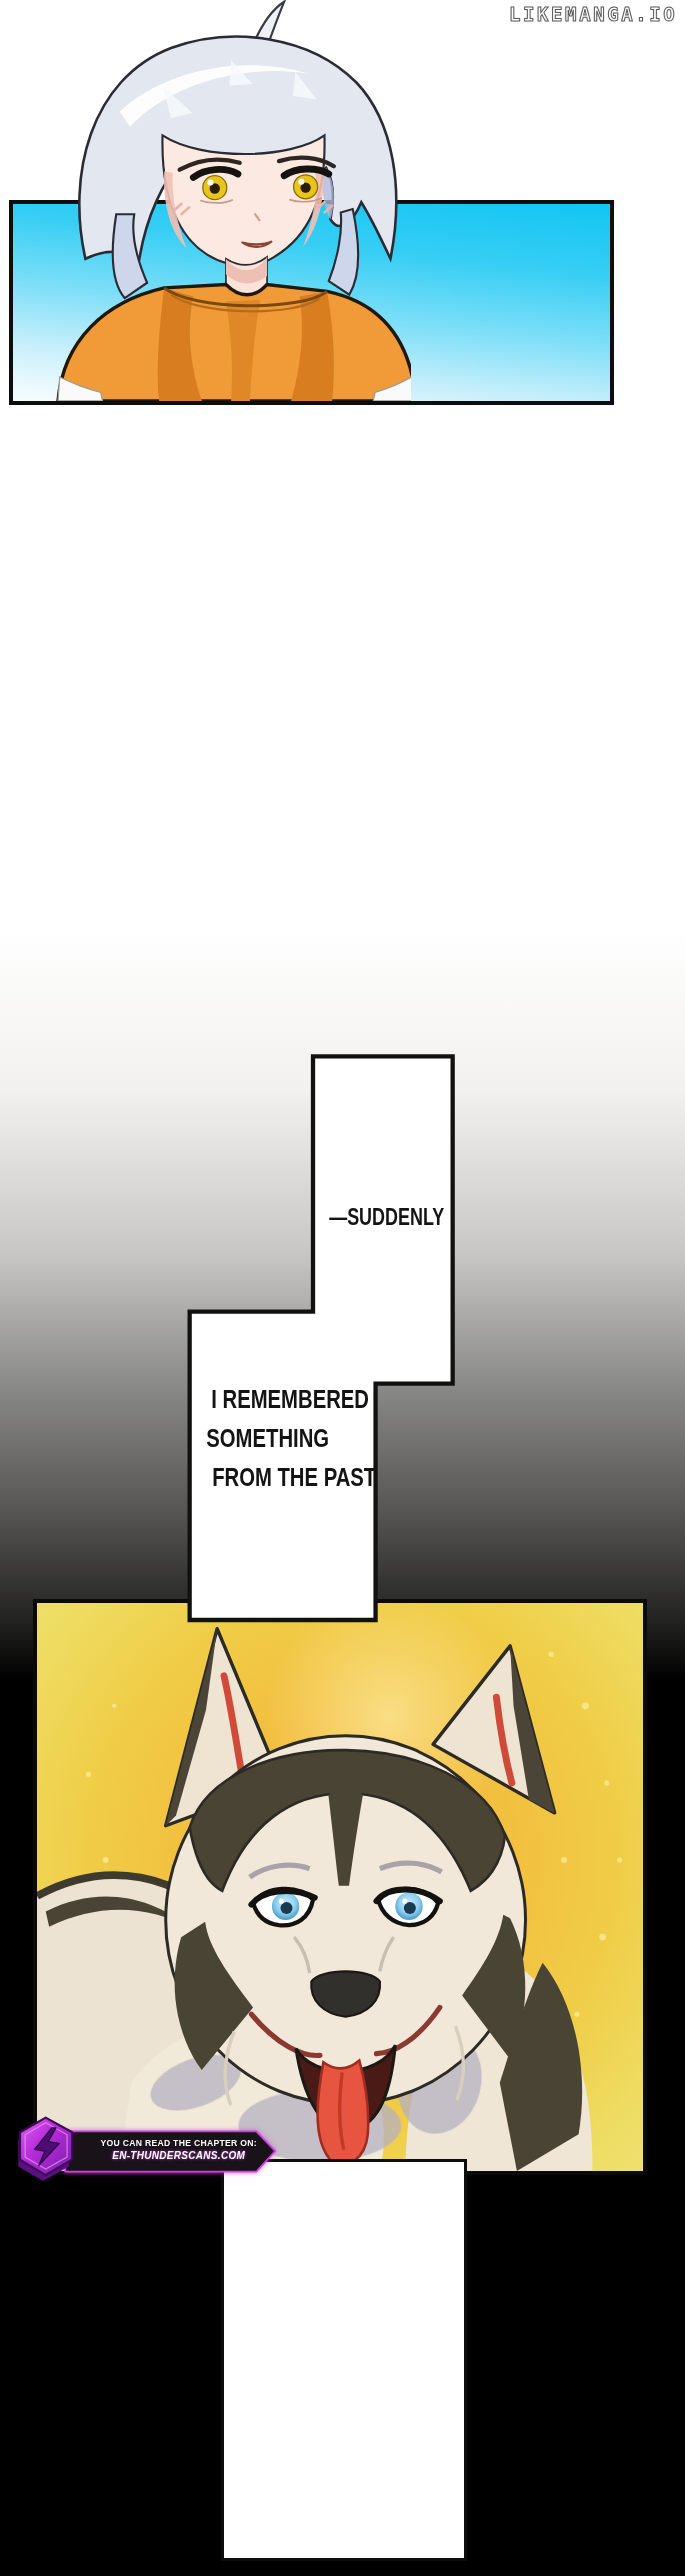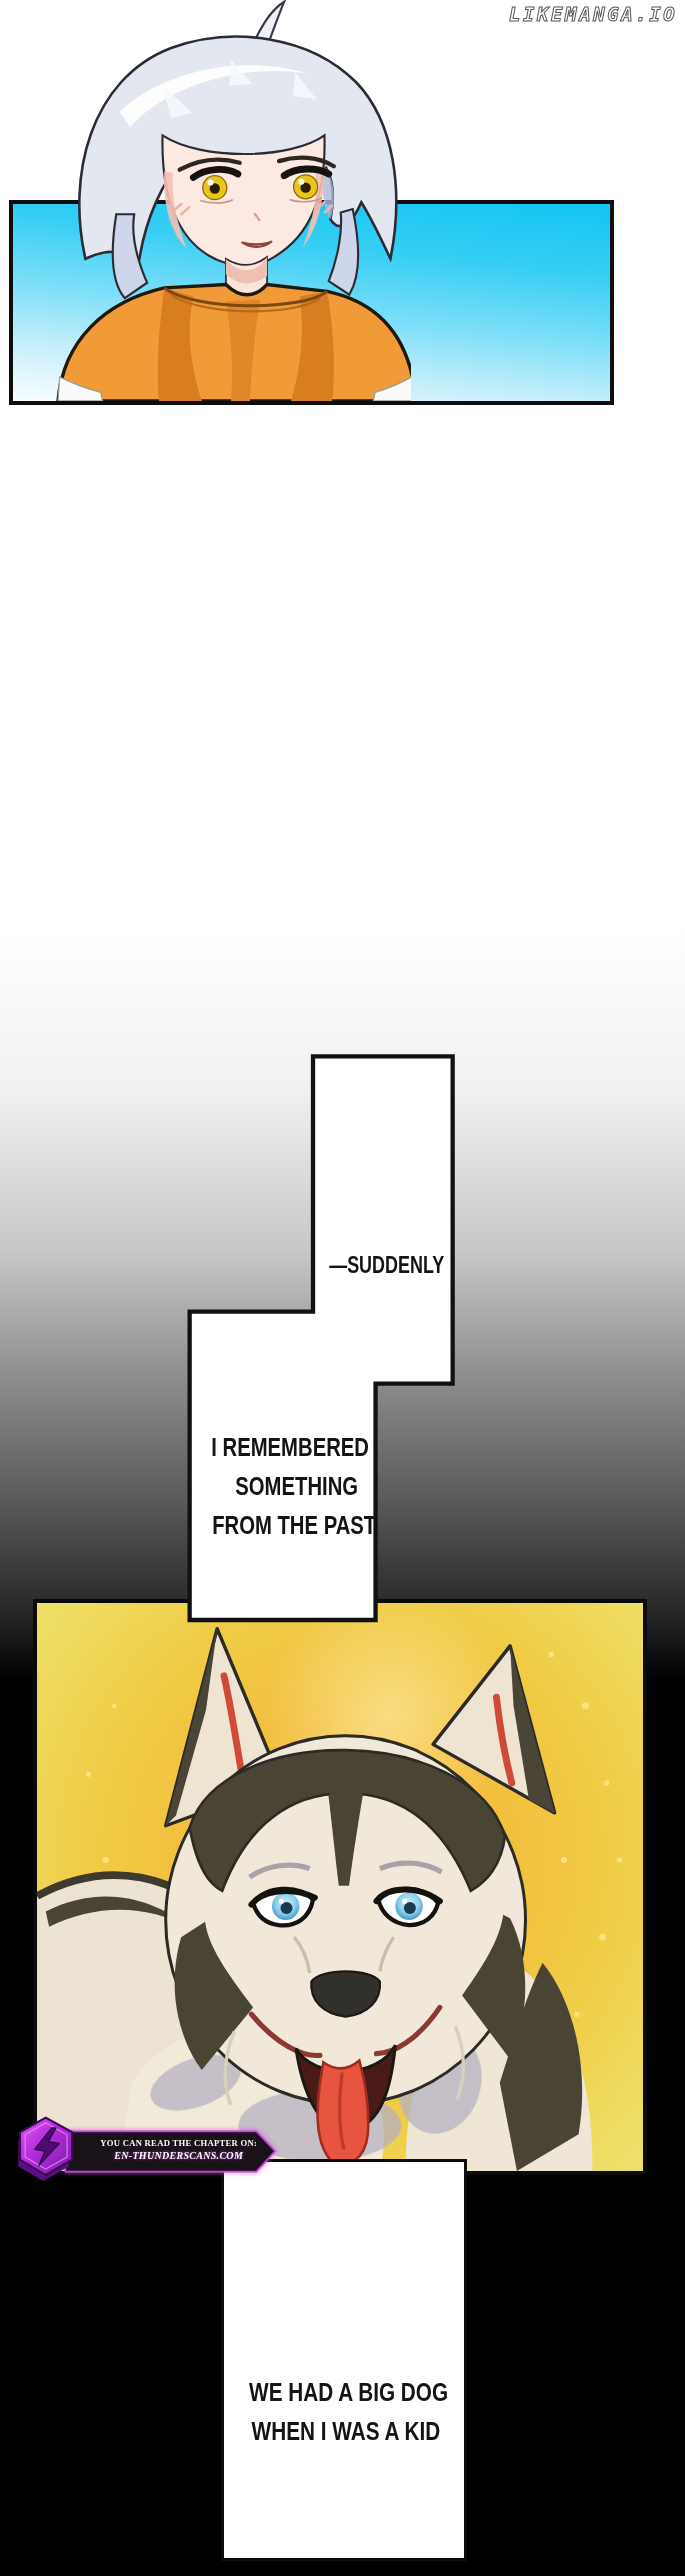--- a/index.html
+++ b/index.html
@@ -8,50 +8,50 @@
     position:relative;width:686px;height:2576px;margin:0 auto;overflow:hidden;
     background:linear-gradient(180deg,
       #ffffff 0px,#ffffff 926px,#f2f1ef 1089px,#c9c7c5 1252px,
       #8c8c8a 1380px,#575655 1509px,#232322 1620px,#000000 1680px,#000000 2576px);
   }
   .abs{position:absolute;}
   
   #watermark{
     top:3.4px;right:8.6px;z-index:9;
     font-family:"DejaVu Sans Mono","Liberation Mono",monospace;
-    font-weight:bold;font-style:italic;font-size:19px;letter-spacing:2.6px;
+    font-weight:bold;font-size:19px;letter-spacing:2.6px;
     color:#ffffff;-webkit-text-stroke:1px #5a5a5a;
     text-shadow:0 0 0.9px #777;
   }
   
   #panel-sky{
     left:8.6px;top:200px;width:597px;height:197px;z-index:1;
     border:4.3px solid #0d0d0d;
     background:linear-gradient(186deg,#12c5f2 0%,#37cef4 28%,#7fdff8 55%,#c8effb 78%,#eefafe 95%,#f7fdff 100%);
   }
   #boy-art{left:34px;top:0px;width:377px;height:401px;z-index:2;}
   
   #stair-svg{left:0px;top:1052px;width:686px;height:574px;z-index:3;}
   .speech{
-    z-index:4;color:#141414;font-weight:bold;text-align:right;margin-top:48px;
+    z-index:4;color:#141414;font-weight:bold;text-align:left;
   }
   .cond{display:inline-block;transform:scaleX(0.78);transform-origin:50% 50%;white-space:nowrap;}
   #speech-suddenly{left:313px;top:1204px;width:140px;font-size:23px;line-height:26px;}
   #speech-remembered{left:189px;top:1380px;width:186px;font-size:26px;line-height:39px;}
   
   #panel-dog{
     left:33px;top:1599px;width:606px;height:568px;z-index:1;
     border:4.3px solid #0a0a0a;
     background:
       radial-gradient(circle at 58% 20%, rgba(255,248,190,0.55) 0%, rgba(255,248,190,0) 22%),
       radial-gradient(circle at 52% 45%, #f7b33a 0%, #f2bf3e 35%, #f0cd47 60%, #eedd63 85%, #efe273 100%);
   }
   #dog-art{position:absolute;left:0;top:0;width:606px;height:568px;}
   
-  #badge{left:13.7px;top:2114px;width:274px;height:69px;z-index:6;font-family:Liberation Serif, serif;}
+  #badge{left:13.7px;top:2114px;width:274px;height:69px;z-index:6;}
   #badge svg{position:absolute;left:0;top:0;}
   .badge-text{position:absolute;left:62px;width:206px;text-align:center;color:#ffffff;z-index:2;}
   #badge-line1{top:24px;font-size:8.6px;font-weight:bold;letter-spacing:0.3px;}
   #badge-line2{top:36px;font-size:10px;font-weight:bold;font-style:italic;letter-spacing:0.3px;
     text-shadow:0 0 3.4px rgba(210,70,230,0.9);}
   
   #box-bigdog{
     left:221px;top:2159px;width:246px;height:402px;z-index:5;
     background:#ffffff;border:3.4px solid #0d0d0d;box-sizing:border-box;
   }
@@ -238,24 +238,20 @@
 
       <path d="M334,536 C324,590 324,628 342,650 C362,664 384,648 386,618 C388,586 382,556 376,534 C362,546 348,546 334,536 Z" fill="#e7543f" stroke="#a02c20" stroke-width="3"></path>
       <path d="M356,548 C352,580 352,614 358,638" fill="none" stroke="#c03a2c" stroke-width="4"></path>
 
       <path d="M230,500 C218,530 216,560 226,586" fill="none" stroke="#d8cfbd" stroke-width="4"></path>
       <path d="M488,494 C500,524 500,554 490,580" fill="none" stroke="#d8cfbd" stroke-width="4"></path>
     </svg>
   </div>
 
   <div id="box-bigdog" class="abs"></div>
-  <div id="speech-bigdog" class="abs speech">
-    <span class="cond">WE HAD A BIG DOG</span><br>
-    <span class="cond">WHEN I WAS A KID</span>
-  </div>
 
   <div id="badge" class="abs">
     <svg width="274" height="69" viewBox="0 0 320 80">
       <defs>
         <linearGradient id="hexg" x1="0" y1="0" x2="1" y2="1">
           <stop offset="0%" stop-color="#e05df5"></stop>
             <stop offset="45%" stop-color="#b32ad8"></stop>
             <stop offset="100%" stop-color="#7a1fa8"></stop>
         </linearGradient>
       </defs>

